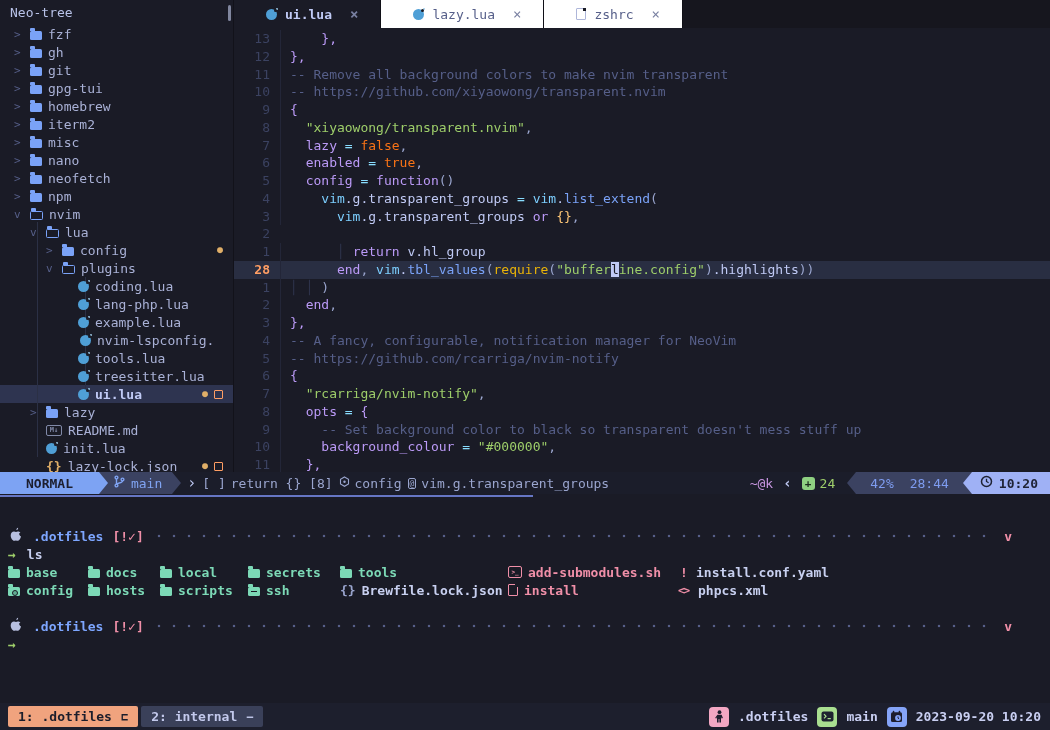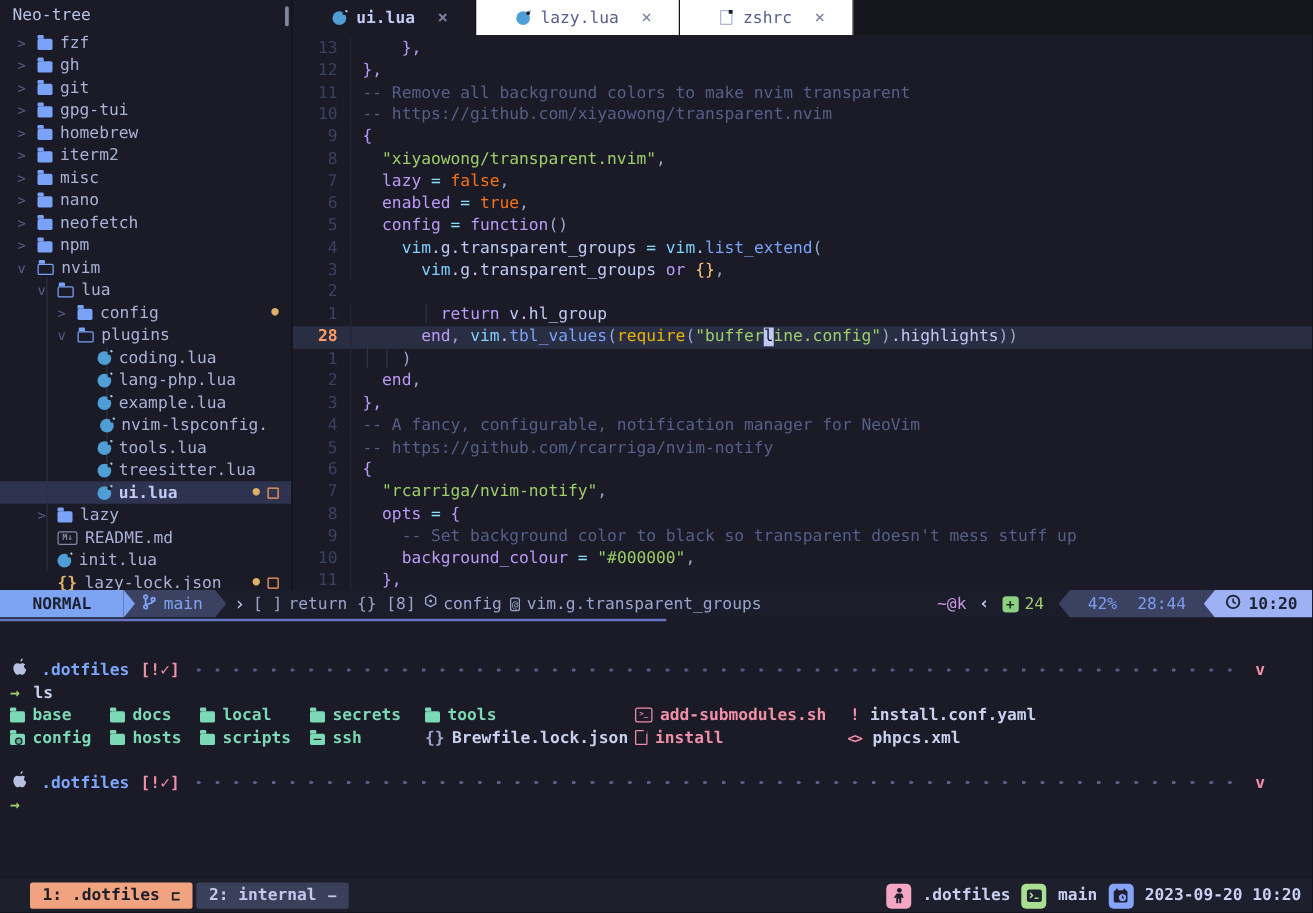--- a/index.html
+++ b/index.html
@@ -94,21 +94,21 @@
   .dotfill{flex:1;height:18px;margin:0 12px;align-self:center;
     background-image:radial-gradient(circle 1.5px at 3px 9px,#565f89 1.4px,transparent 1.6px);
     background-size:15px 18px;background-repeat:repeat-x;}
   .p-v{color:#f08fa8;padding-right:38px;}
   .p-arrow{color:#9ece6a;}
   .cmdtext{color:#c8d0f0;margin-left:11px;}
   .lsitem{display:flex;align-items:center;gap:6px;flex:none;}
   .lbl-dir{color:#7cd9b6;} .lbl-pink{color:#f08fa8;} .lbl-plain{color:#c8d0f0;}
   
   .tmuxbar{position:absolute;bottom:0;left:0;width:1050px;height:27px;background:#1d1f2d;display:flex;align-items:center;font-weight:bold;}
-  .twins{display:flex;gap:3px;margin-left:24px;}
+  .twins{display:flex;gap:3px;margin-left:8px;}
   .twin{height:21px;padding:0 10px;display:flex;align-items:center;gap:9px;border-radius:2px;}
   .twin.active{background:#f0a37e;color:#1b1d2b;}
   .twin.inactive{background:#3a4059;color:#c3c9ec;}
   .tflag{font-size:12px;}
   .tright{margin-left:auto;display:flex;align-items:center;gap:9px;padding-right:9px;color:#c9cff2;}
   .badge{width:20px;height:20px;border-radius:4px;display:flex;align-items:center;justify-content:center;flex:none;}
   .badge.pink{background:#f3a7c3;} .badge.green{background:#a9df90;} .badge.blue{background:#85a4f8;}
 </style>
 </head>
 <body>

